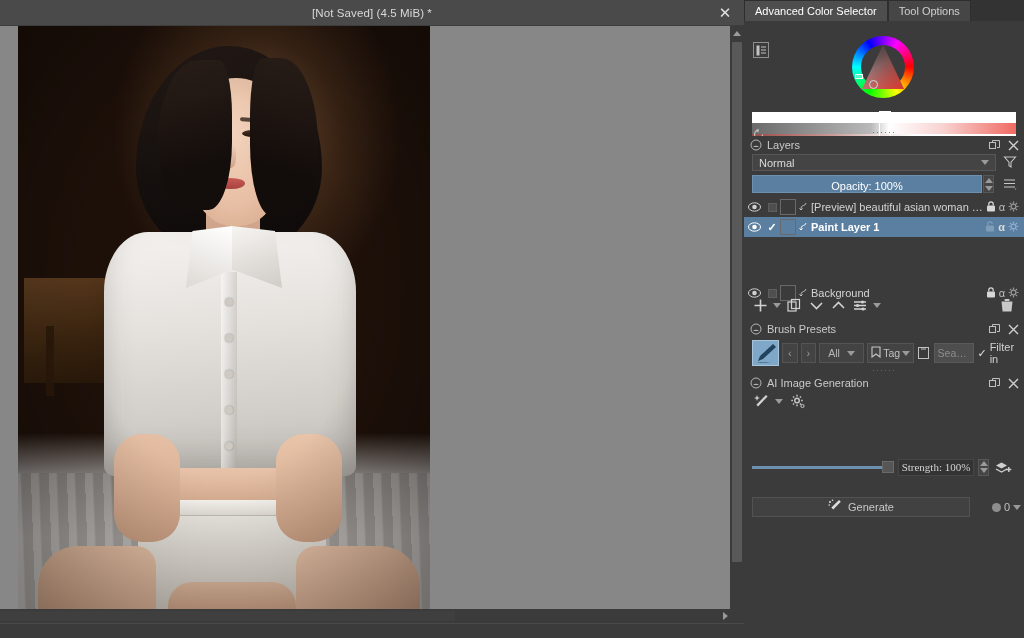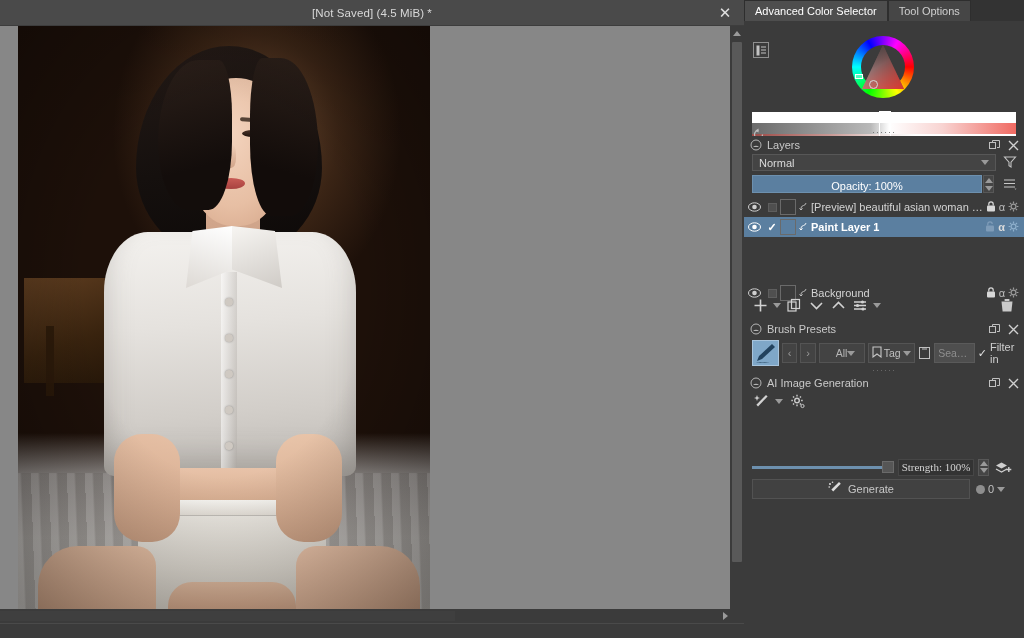--- a/index.html
+++ b/index.html
@@ -342,21 +342,21 @@
   #brush-thumb {
     width: 28px; height: 26px; background: #7fa7c8; border: 1px solid #a8c4dc;
     display:flex; align-items:center; justify-content:center;
   }
   .nav-btn {
     width: 16px; height: 20px; background: #434343; border: 1px solid #545454;
     display: flex; align-items: center; justify-content: center; color: #9a9a9a; font-size: 11px;
   }
   #tag-combo {
     width: 46px; height: 20px; background: #434343; border: 1px solid #545454;
-    display: flex; align-items: center; padding: 0 16px; font-size: 10.5px; color: #b6b6b6;
+    display: flex; align-items: center; padding: 0 8px; font-size: 10.5px; color: #b6b6b6;
   }
   #tag-combo .lbl { flex: 1; }
   #tag-btn {
     height: 20px; background: #434343; border: 1px solid #545454;
     display: flex; align-items: center; gap: 2px; padding: 0 3px; font-size: 10.5px; color: #c0c0c0;
   }
   #search-box {
     width: 42px; height: 20px; background: #4e4e4e; border: 1px solid #5a5a5a;
     display: flex; align-items: center; padding: 0 3px; font-size: 10.5px; color: #8e8e8e;
   }
@@ -385,22 +385,22 @@
   #strength-slider { position: relative; width: 142px; height: 18px; display:flex; align-items:center; }
   #strength-track { width: 134px; height: 3px; background: #6d90ae; }
   #strength-handle { position: absolute; right: 0; top: 3px; width: 12px; height: 12px; background: #565656; border: 1px solid #6a6a6a; }
   #strength-field {
     width: 76px; height: 17px; background: #333333; border: 1px solid #464646;
     display: flex; align-items: center; justify-content: center; font-size: 11px; color: #d2d2d2; font-family: Liberation Serif, serif;
   }
   #strength-spin { width: 11px; height: 17px; background: #454545; border: 1px solid #575757;
                    display:flex; flex-direction: column; align-items:center; justify-content: space-around; }
   #layer-add-icon { width: 20px; height: 18px; display:flex; align-items:center; justify-content:center; }
-  #generate-row { position: absolute; left: 0; top: 481px; width: 280px; height: 16px;
-                  display:flex; align-items:center; gap: 6px; padding-left: 8px; }
+  #generate-row { position: absolute; left: 0; top: 499px; width: 280px; height: 16px;
+                  display:flex; align-items:center; gap: 22px; padding-left: 8px; }
   #generate-btn {
     width: 218px; height: 20px; background: #414141; border: 1px solid #525252;
     display: flex; align-items: center; justify-content: center; gap: 6px;
     font-size: 11px; color: #c8c8c8; cursor: pointer;
   }
   #queue-indicator { display:flex; align-items:center; gap: 3px; font-size: 11px; color: #c0c0c0; }
   .dot { width: 9px; height: 9px; border-radius: 50%; background: #8e8e8e; }
   #dock-right-edge {
     position: absolute; right: 0; top: 516px; width: 4px; height: 60px; background: #3b3b3b;
   }

